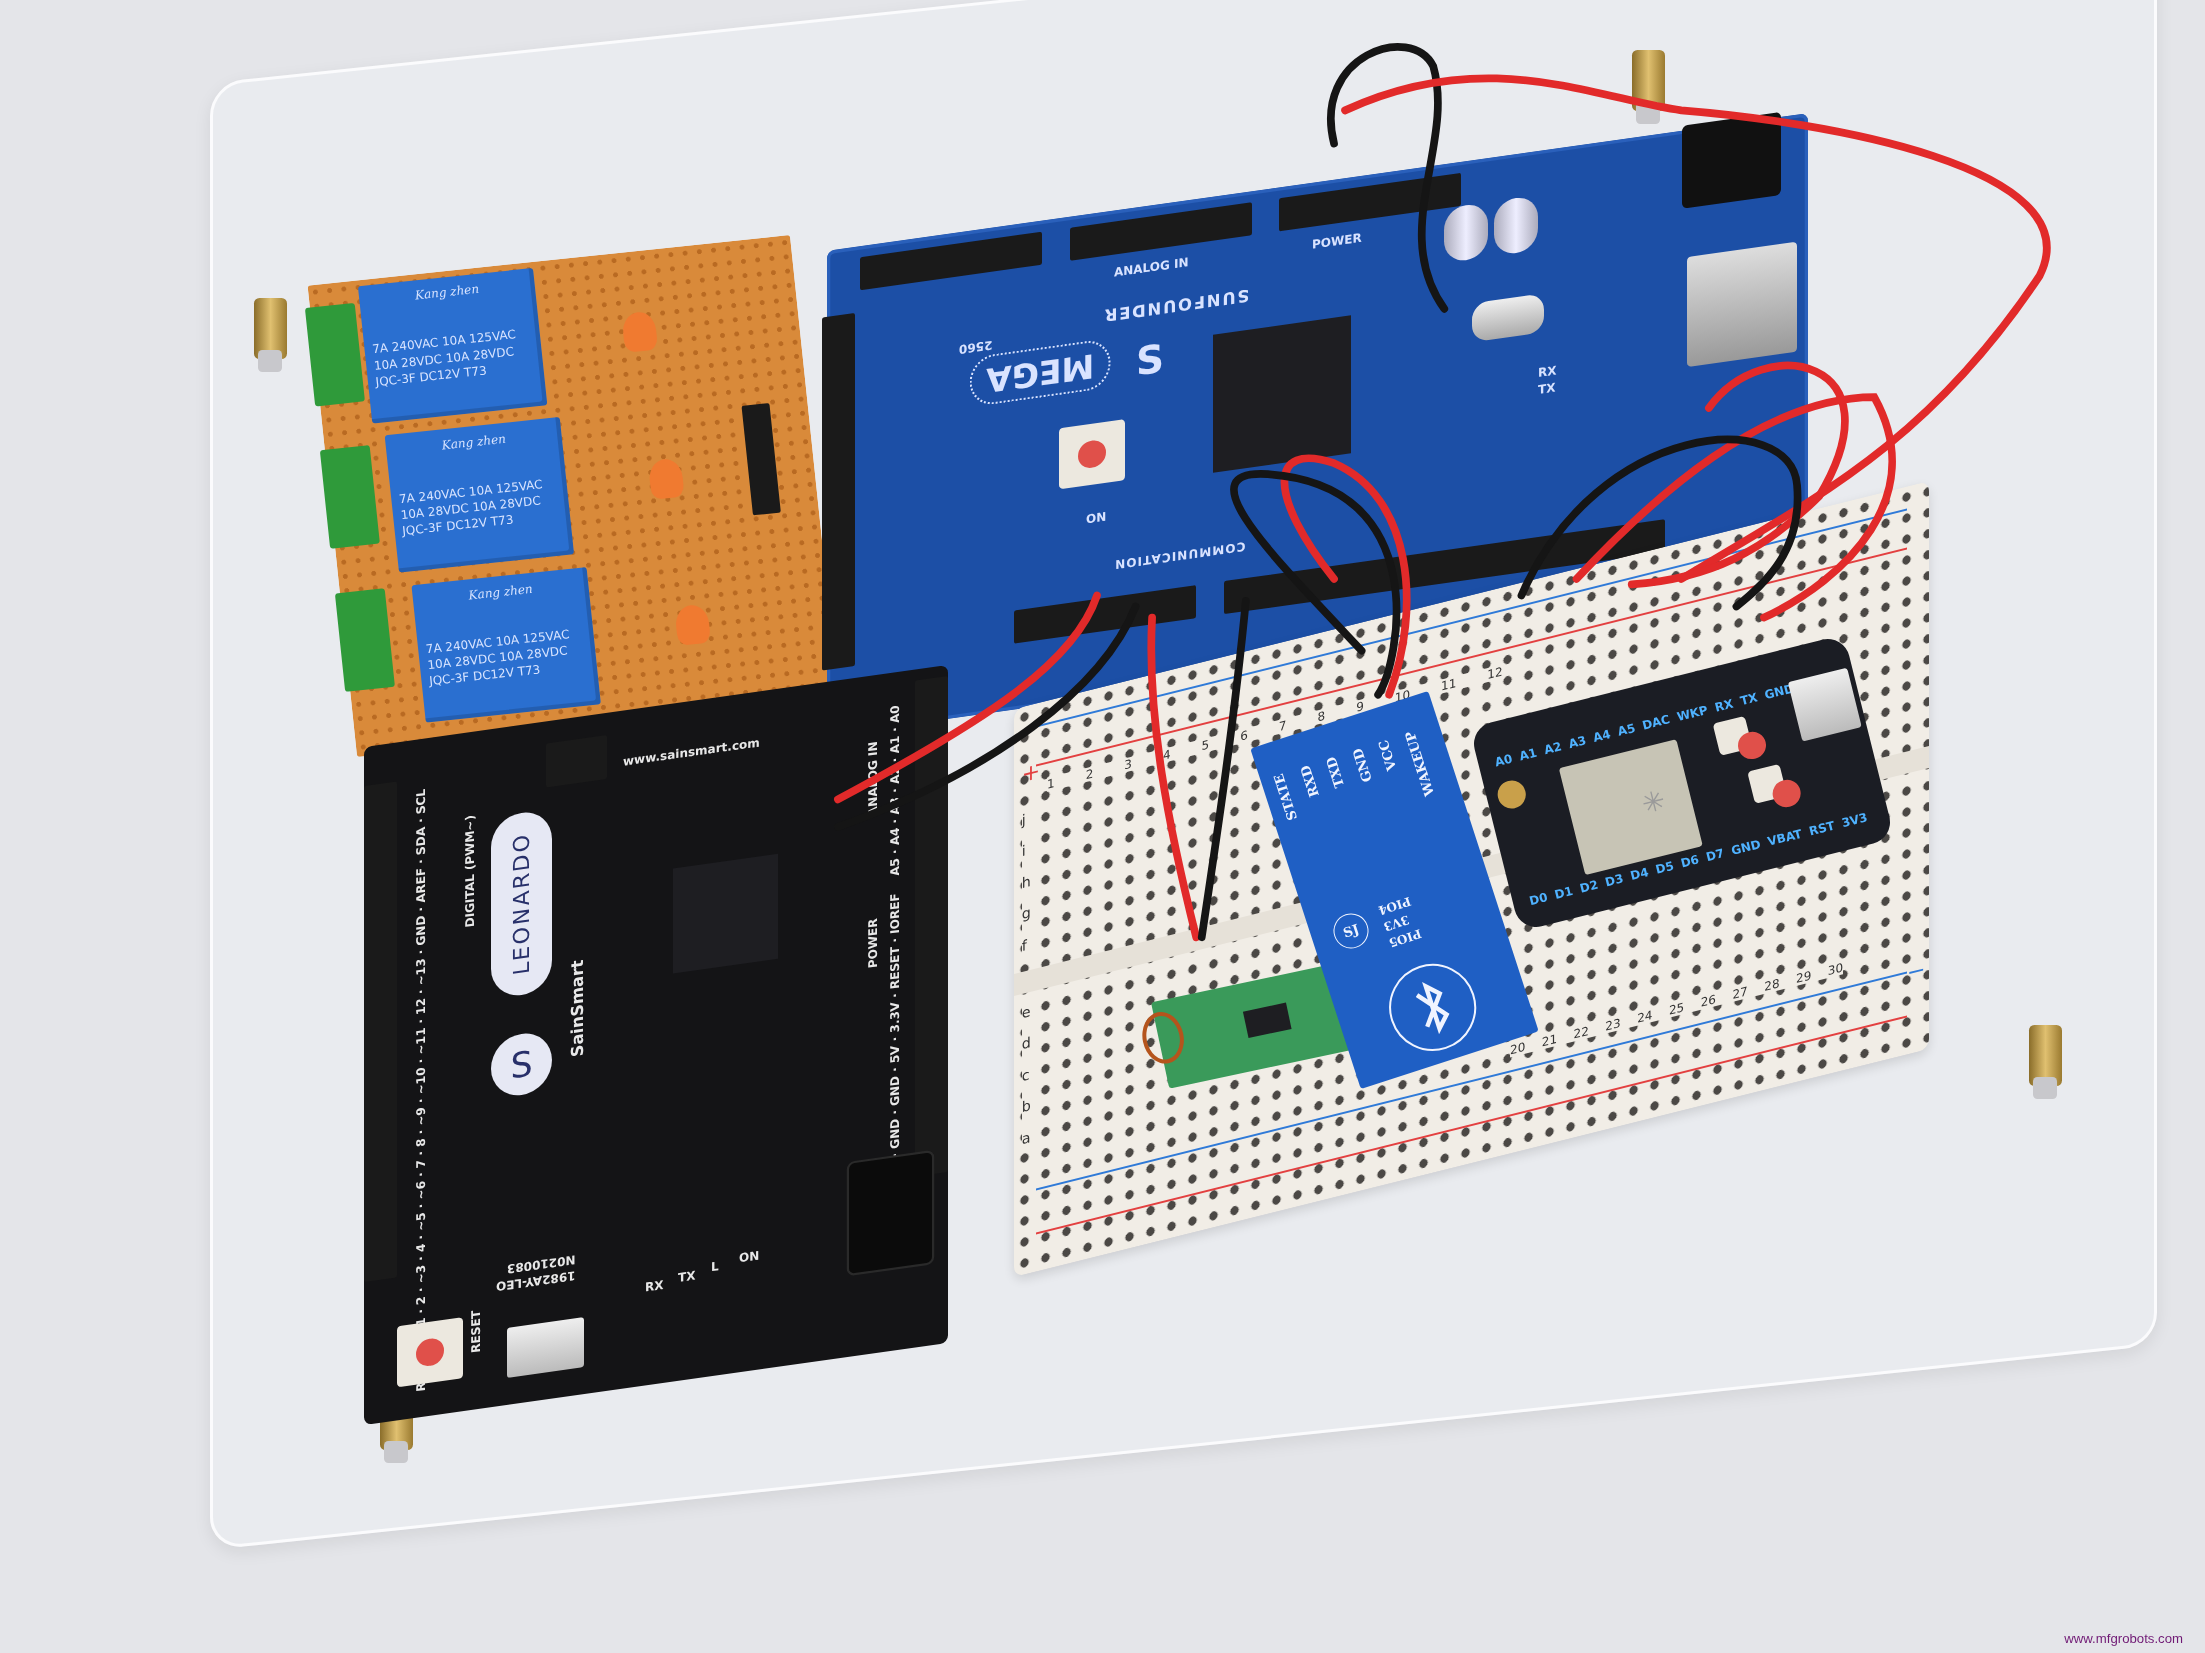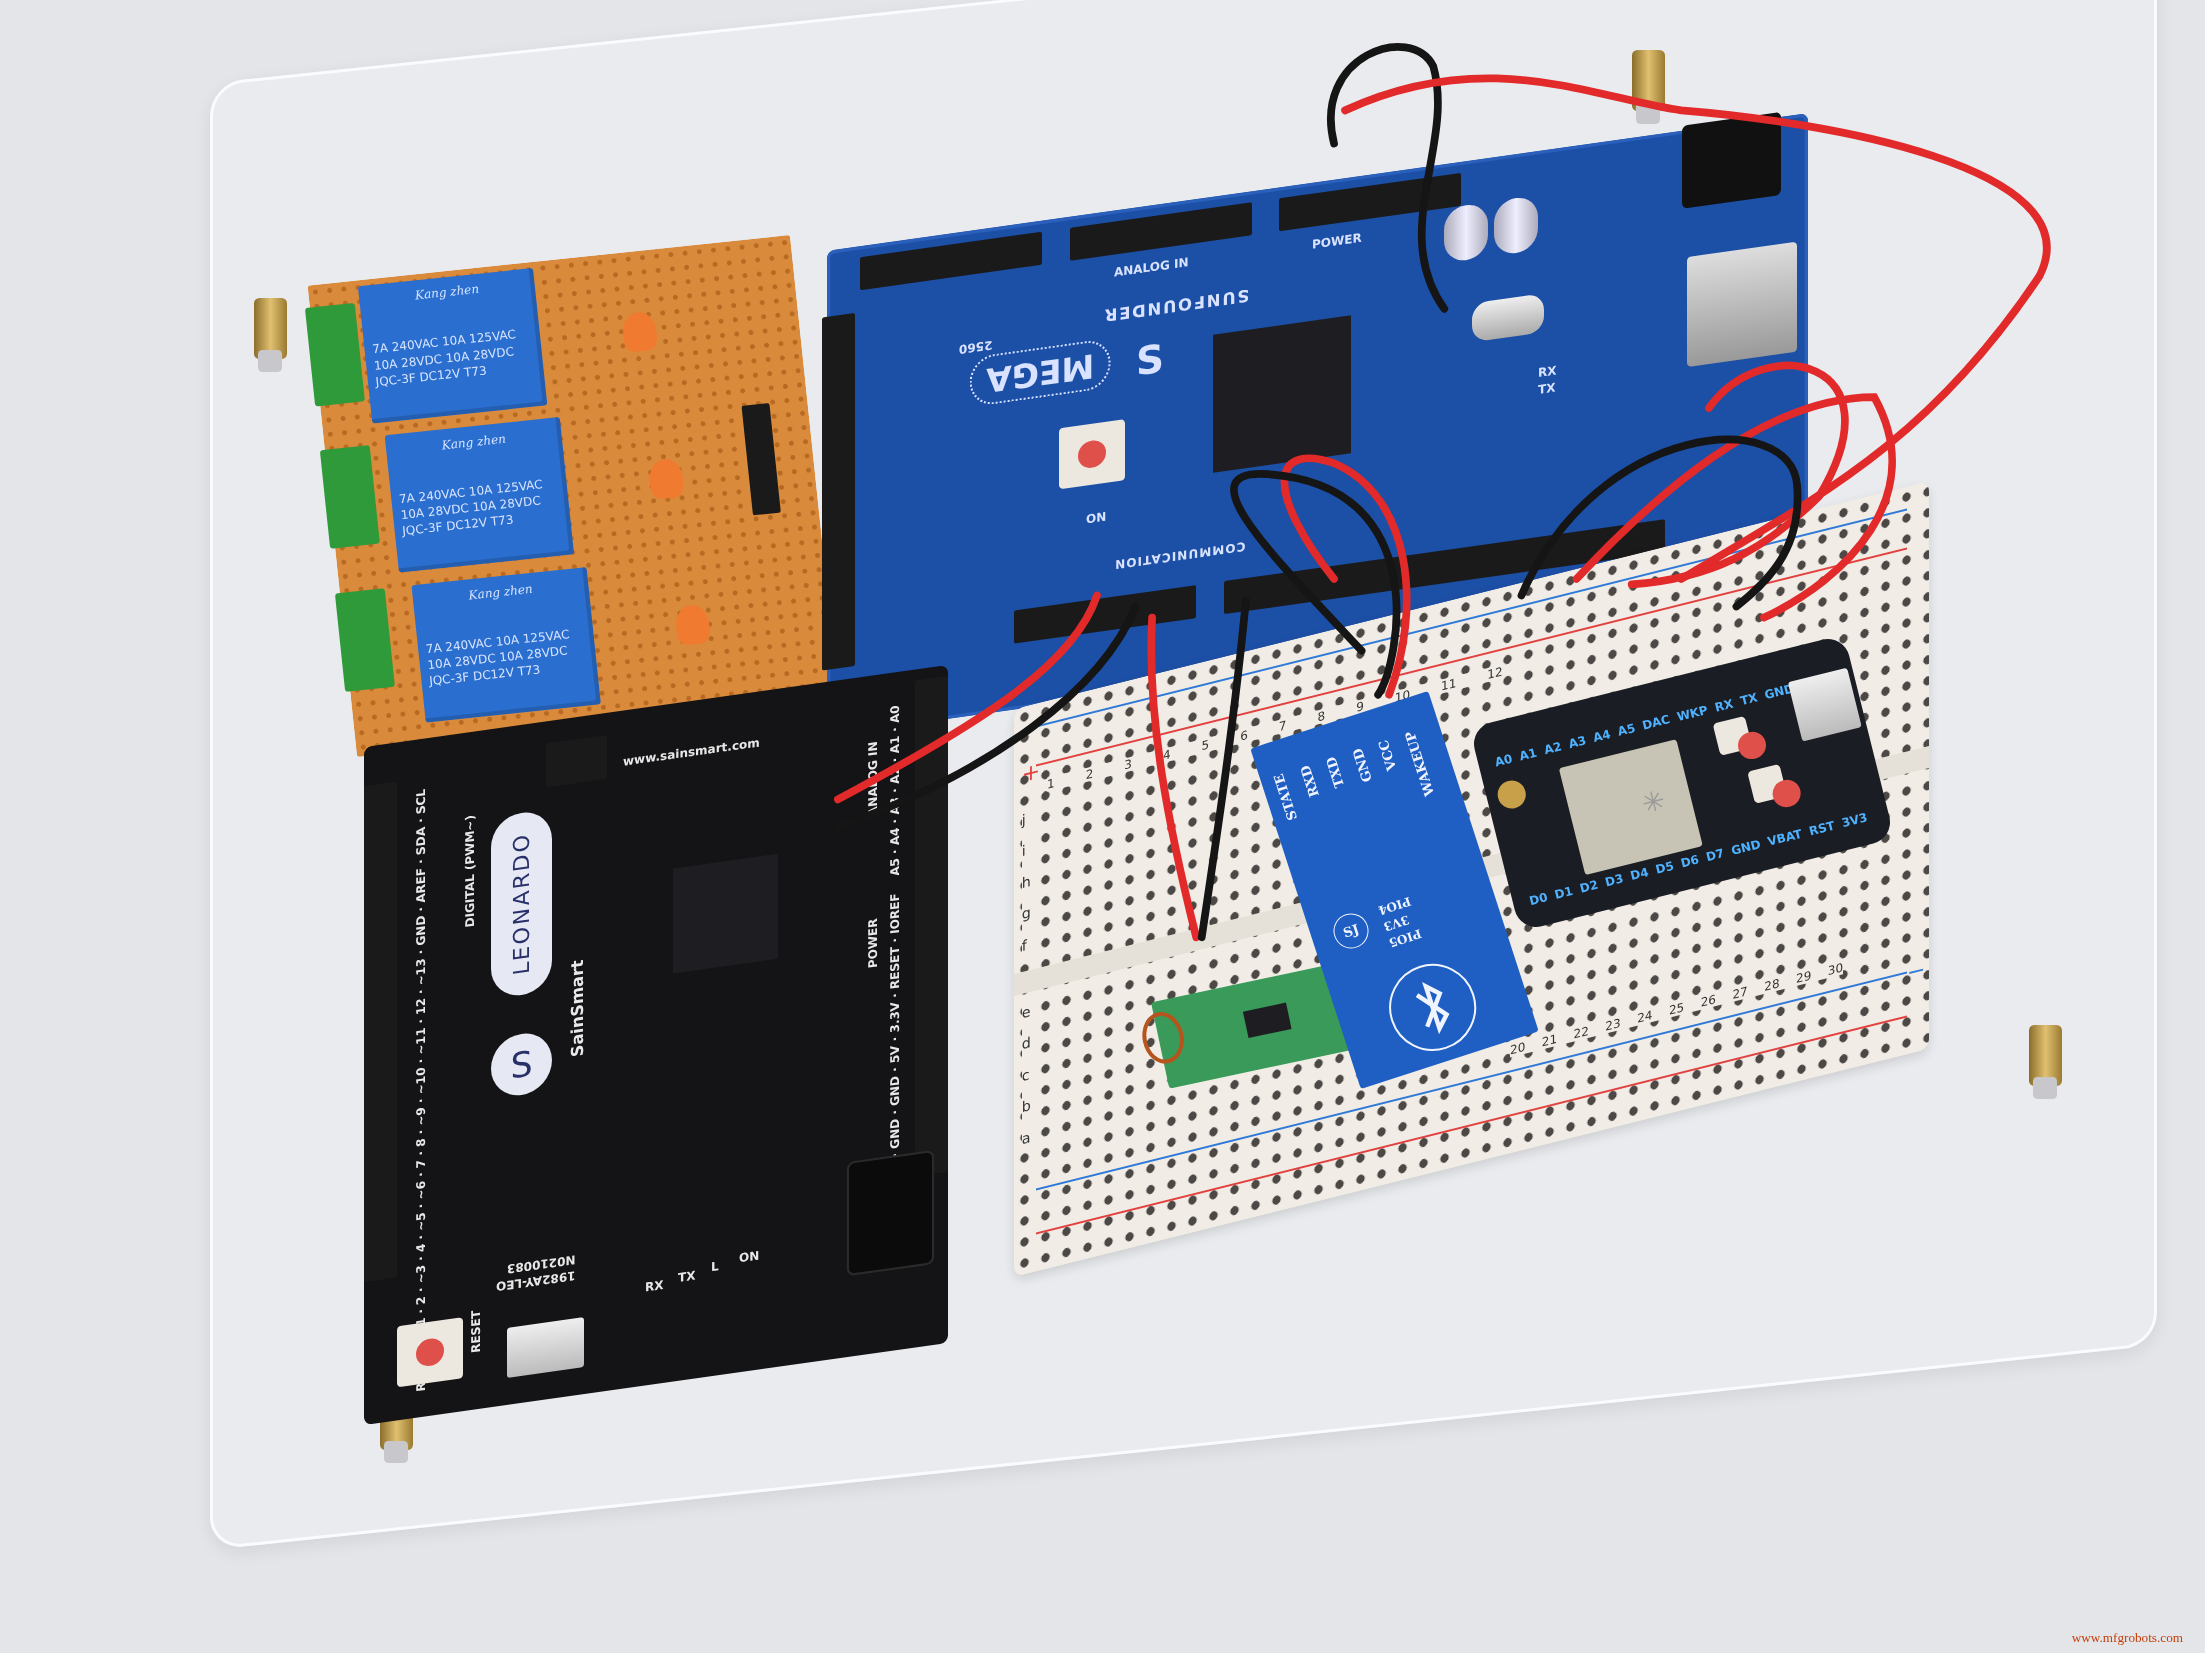--- a/index.html
+++ b/index.html
@@ -27,21 +27,21 @@
   .bread{left:1014px;top:595px;width:915px;height:568px;background:#f1ede6;transform:skewY(-14deg);border-radius:10px;box-shadow:0 4.4px 11px rgba(0,0,0,0.12);background-image:radial-gradient(#4b4845 28%,transparent 30%);background-size:21px 21px;}
   .rail-red{height:2.2px;background:#e34040;}
   .rail-blue{height:2.2px;background:#2f7ad8;}
   
   .bt{left:1301px;top:711px;width:187px;height:358px;background:#1f5fc4;transform:rotate(-18deg);border-radius:3.3px;}
   .bt .silk{color:#f0f4ff;font-family:"DejaVu Serif",serif;}
   
   .photon{left:1489px;top:678px;width:386px;height:210px;background:#1b1d24;transform:rotate(-14deg);border-radius:22px;}
   .photon .pin{color:#4fb2ff;font-size:12px;font-weight:bold;}
   .rf{left:1158px;top:981px;width:198px;height:88px;background:#3a9a5a;transform:rotate(-12deg);border-radius:3.3px;}
-  .watermark{right:22px;bottom:7.7px;font-family:Liberation Serif, serif;font-size:13.2px;color:#c2410c;margin-left:26px;}
+  .watermark{right:22px;bottom:7.7px;font-family:Liberation Sans, sans-serif;font-size:13.2px;color:#701a75;margin-left:26px;}
   .resetbtn{width:66px;height:61px;background:#ece8df;border-radius:4.4px;}
   .resetbtn::after{content:"";position:absolute;left:19px;top:16.5px;width:27.6px;height:27.6px;background:#e0504a;border-radius:50%;}
   .usb{background:linear-gradient(#eee,#bbb);border-radius:3.3px;}
   .small{font-size:12px;}
   .vtext{writing-mode:vertical-rl;}
 </style>
 </head>
 <body>
 
 <div class="abs plate"></div>

